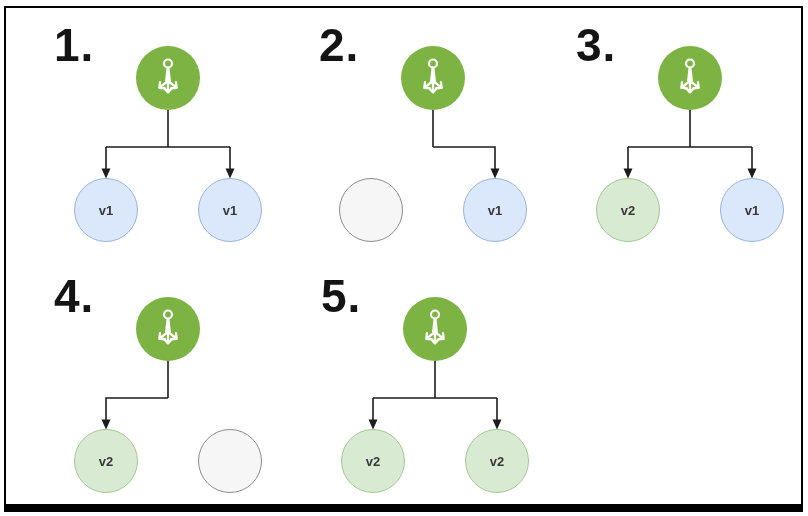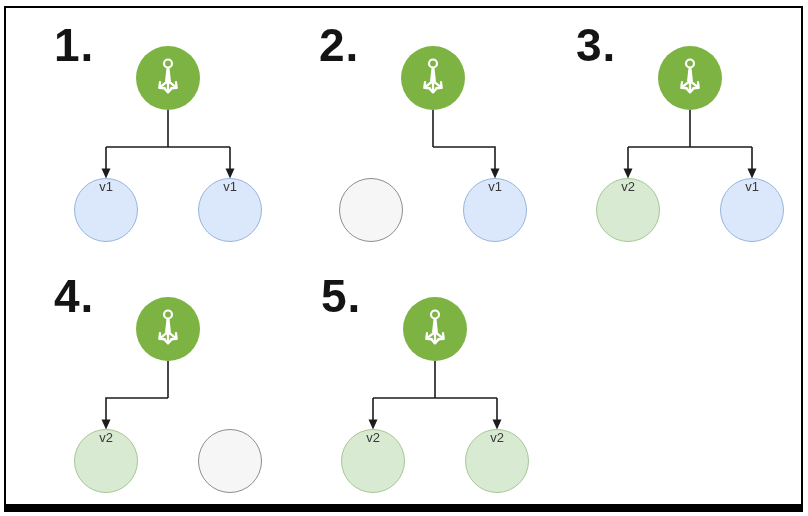--- a/index.html
+++ b/index.html
@@ -29,22 +29,22 @@
     background:var(--lb-green,#7cb342);
     display:flex;align-items:center;justify-content:center;
   }
   .connectors{
     position:absolute;left:0;top:0;width:260px;height:240px;
     pointer-events:none;
   }
   .node{
     position:absolute;top:158px;width:64px;height:64px;border-radius:50%;
     box-sizing:border-box;
-    display:flex;justify-content:center;
-    font-size:13px;font-weight:400;color:#383838;
+    display:flex;align-items:center;justify-content:center;
+    font-size:13px;font-weight:700;color:#383838;
   }
   .node-left{left:36px;}
   .node-right{left:160px;}
   .node-blue{background:var(--blue-fill,#dbe8fb);border:1.5px solid var(--blue-stroke,#97b5dc);}
   .node-green{background:var(--green-fill,#d9ead3);border:1.5px solid var(--green-stroke,#a5c795);}
   .node-empty{background:var(--empty-fill,#f6f6f6);border:1.5px solid var(--empty-stroke,#8d8d8d);}
 </style>
 </head>
 <body style="--lb-green: #7cb342; --blue-fill: #dbe8fb; --blue-stroke: #97b5dc; --green-fill: #d9ead3; --green-stroke: #a5c795; --empty-fill: #f6f6f6; --empty-stroke: #8d8d8d; --frame: #000000;">
 

